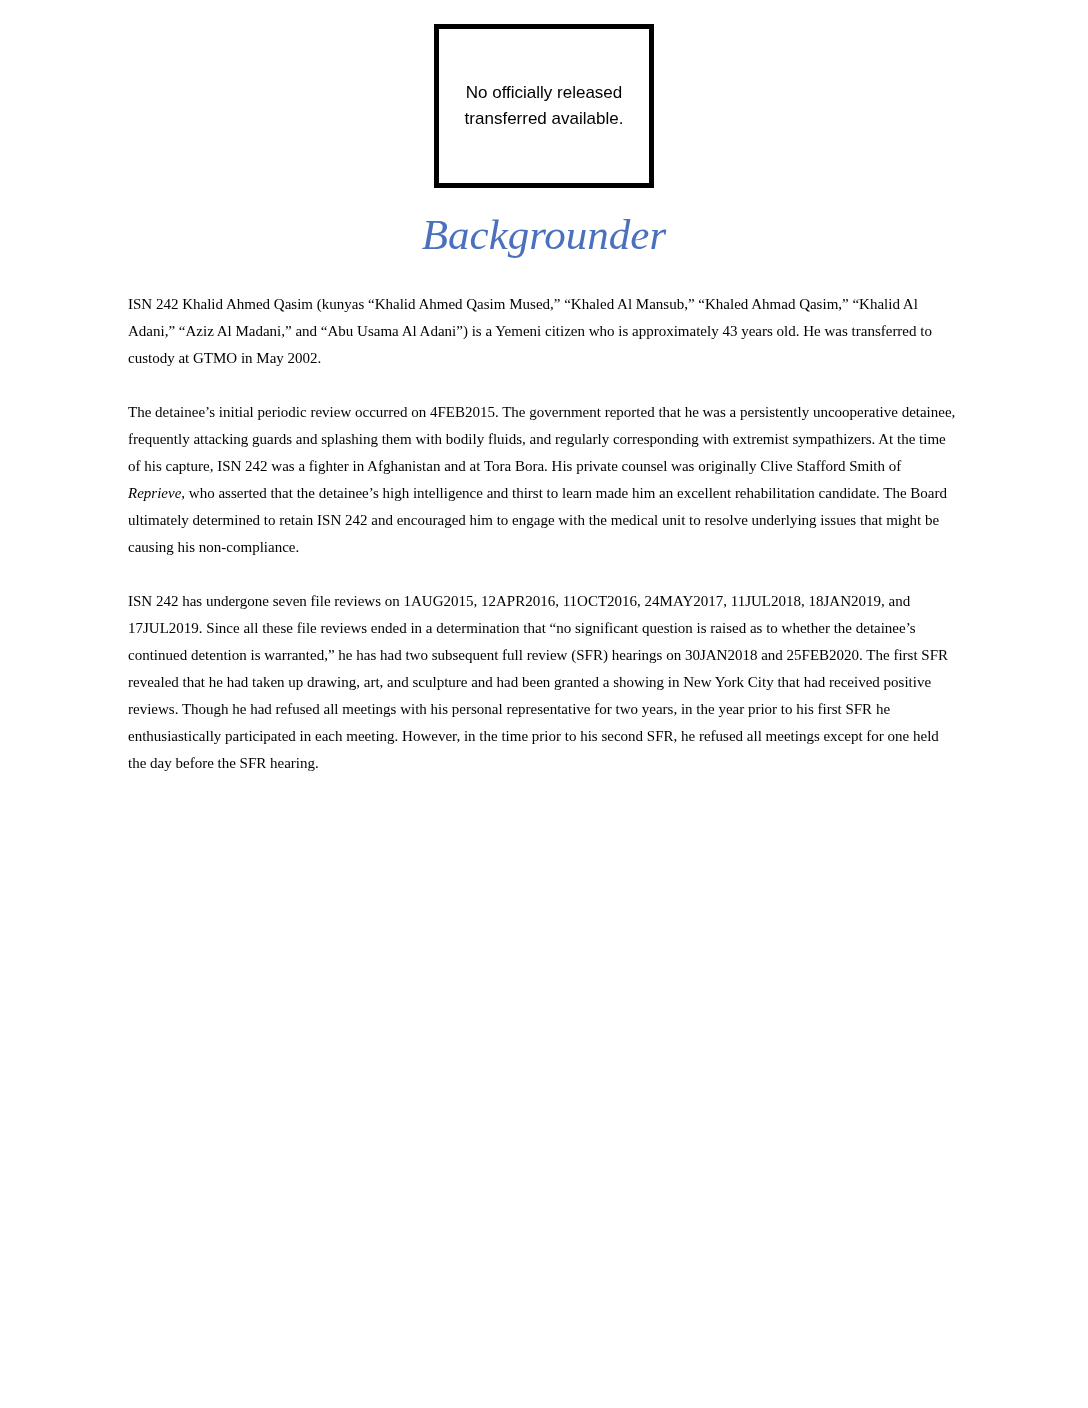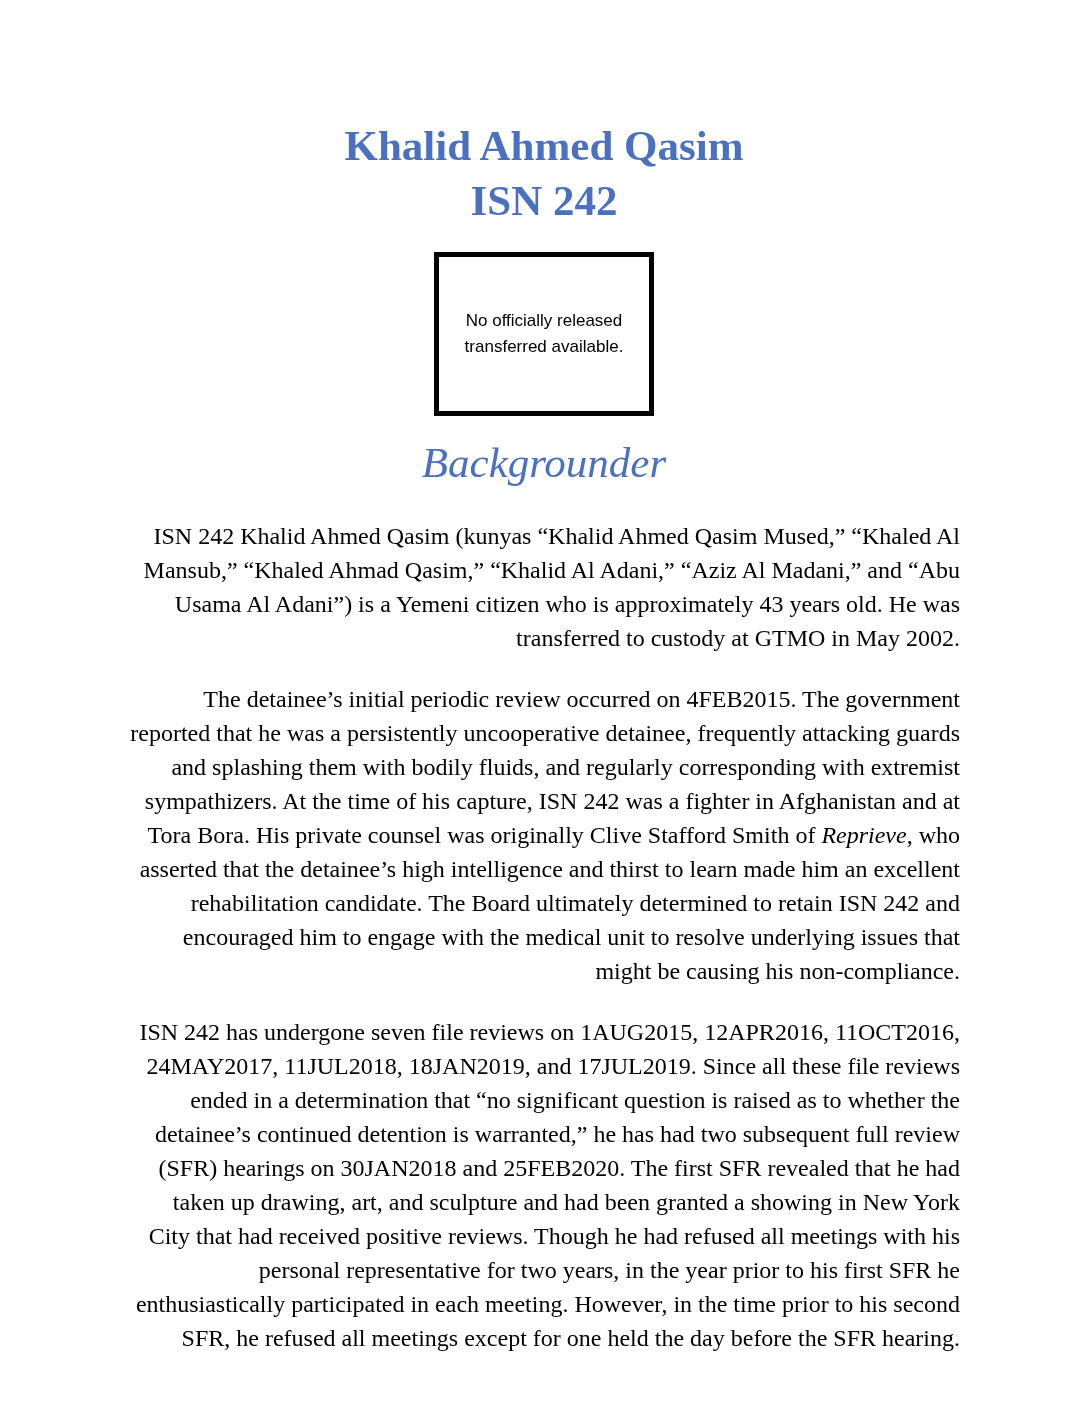--- a/index.html
+++ b/index.html
@@ -55,40 +55,36 @@
     margin: 22px 0 0 0;
     text-align: center;
     font-size: 43px;
     font-weight: normal;
     font-style: italic;
     line-height: 50px;
     color: #4a70be;
   }
   .body-para {
     margin: 27px 0 0 0;
-    font-size: 24px;
-    line-height: 34px;
-    text-align: right;
+    font-size: 15px;
+    line-height: 27px;
+    text-align: left;
   }
   .body-para.first {
     margin-top: 31px;
   }
   .body-para em {
     font-style: italic;
   }
 </style>
 </head>
 <body>
 
 <div class="page">
 
-  <h1 class="doc-title">
-      <span class="title-line">Khalid Ahmed Qasim</span>
-      <span class="title-line">ISN 242</span>
-    </h1>
 
   <div class="photo-box">
     <div class="photo-box-text">
         <span>No officially released</span>
         <span>transferred available.</span>
       </div>
   </div>
 
   <h2 class="section-heading">Backgrounder</h2>
 

